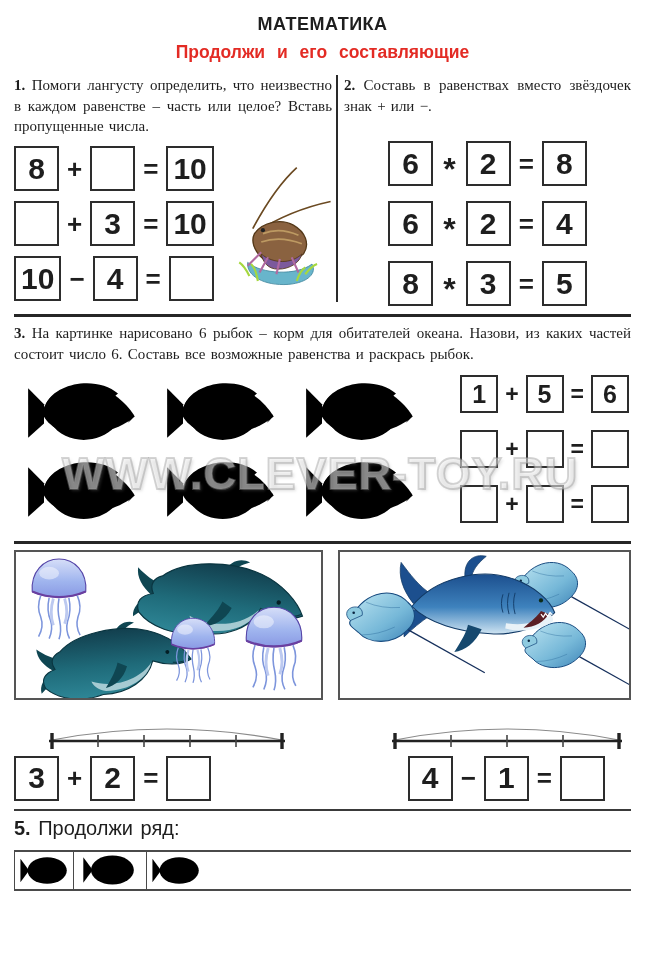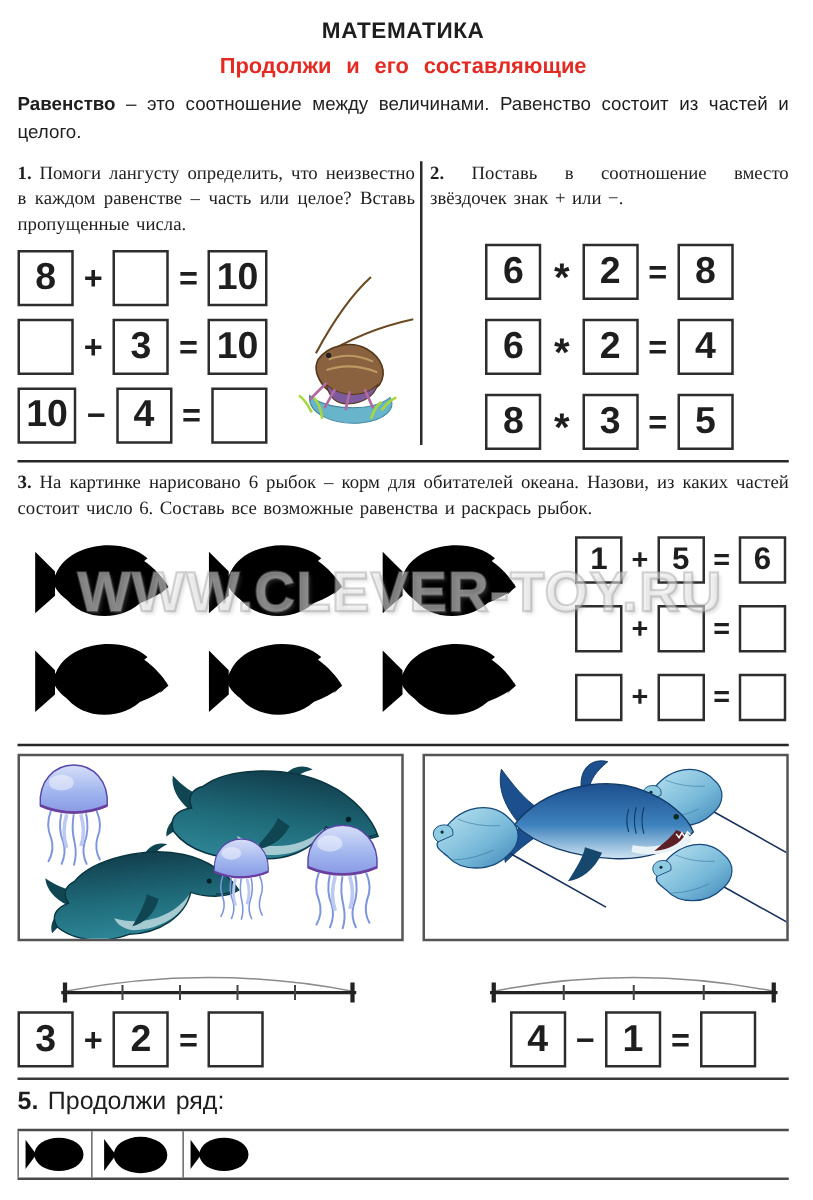--- a/index.html
+++ b/index.html
@@ -171,21 +171,20 @@
       <path class="pf-mouth" d="M57,14 Q49,27 40,25" fill="none"></path>
     </symbol>
   </defs>
 </svg>
 
 <div class="page">
 
   <div class="title">МАТЕМАТИКА</div>
   <div class="subtitle">Продолжи и его составляющие</div>
 
-  <p class="intro"><b>Равенство</b><span> – это соотношение между величинами. Равенство состоит из частей и целого.</span></p>
 
   <div class="columns">
 
     <section class="col-left">
       <p class="task-text"><b>1.</b><span> Помоги лангусту определить, что неизвестно в каждом равенстве – часть или целое? Вставь пропущенные числа.</span></p>
       <div class="eq-area">
         <div class="eq-rows">
           <div class="eq-row">
             <span class="nbox">8</span>
             <span class="op">+</span>
@@ -212,21 +211,21 @@
           <svg width="110" height="132" viewBox="0 0 130 150">
               <use href="#lobster"></use>
             </svg>
         </div>
       </div>
     </section>
 
     <div class="vdiv"></div>
 
     <section class="col-right">
-      <p class="task-text"><b>2.</b><span> Поставь в соотношение вместо звёздочек знак + или −.</span></p>
+      <p class="task-text"><b>2.</b><span> Составь в равенствах вместо звёздочек знак + или −.</span></p>
       <div class="eq-rows t2-rows">
         <div class="eq-row">
           <span class="nbox">6</span>
           <span class="op op-star">*</span>
           <span class="nbox">2</span>
           <span class="op">=</span>
           <span class="nbox">8</span>
         </div>
         <div class="eq-row">
           <span class="nbox">6</span>

